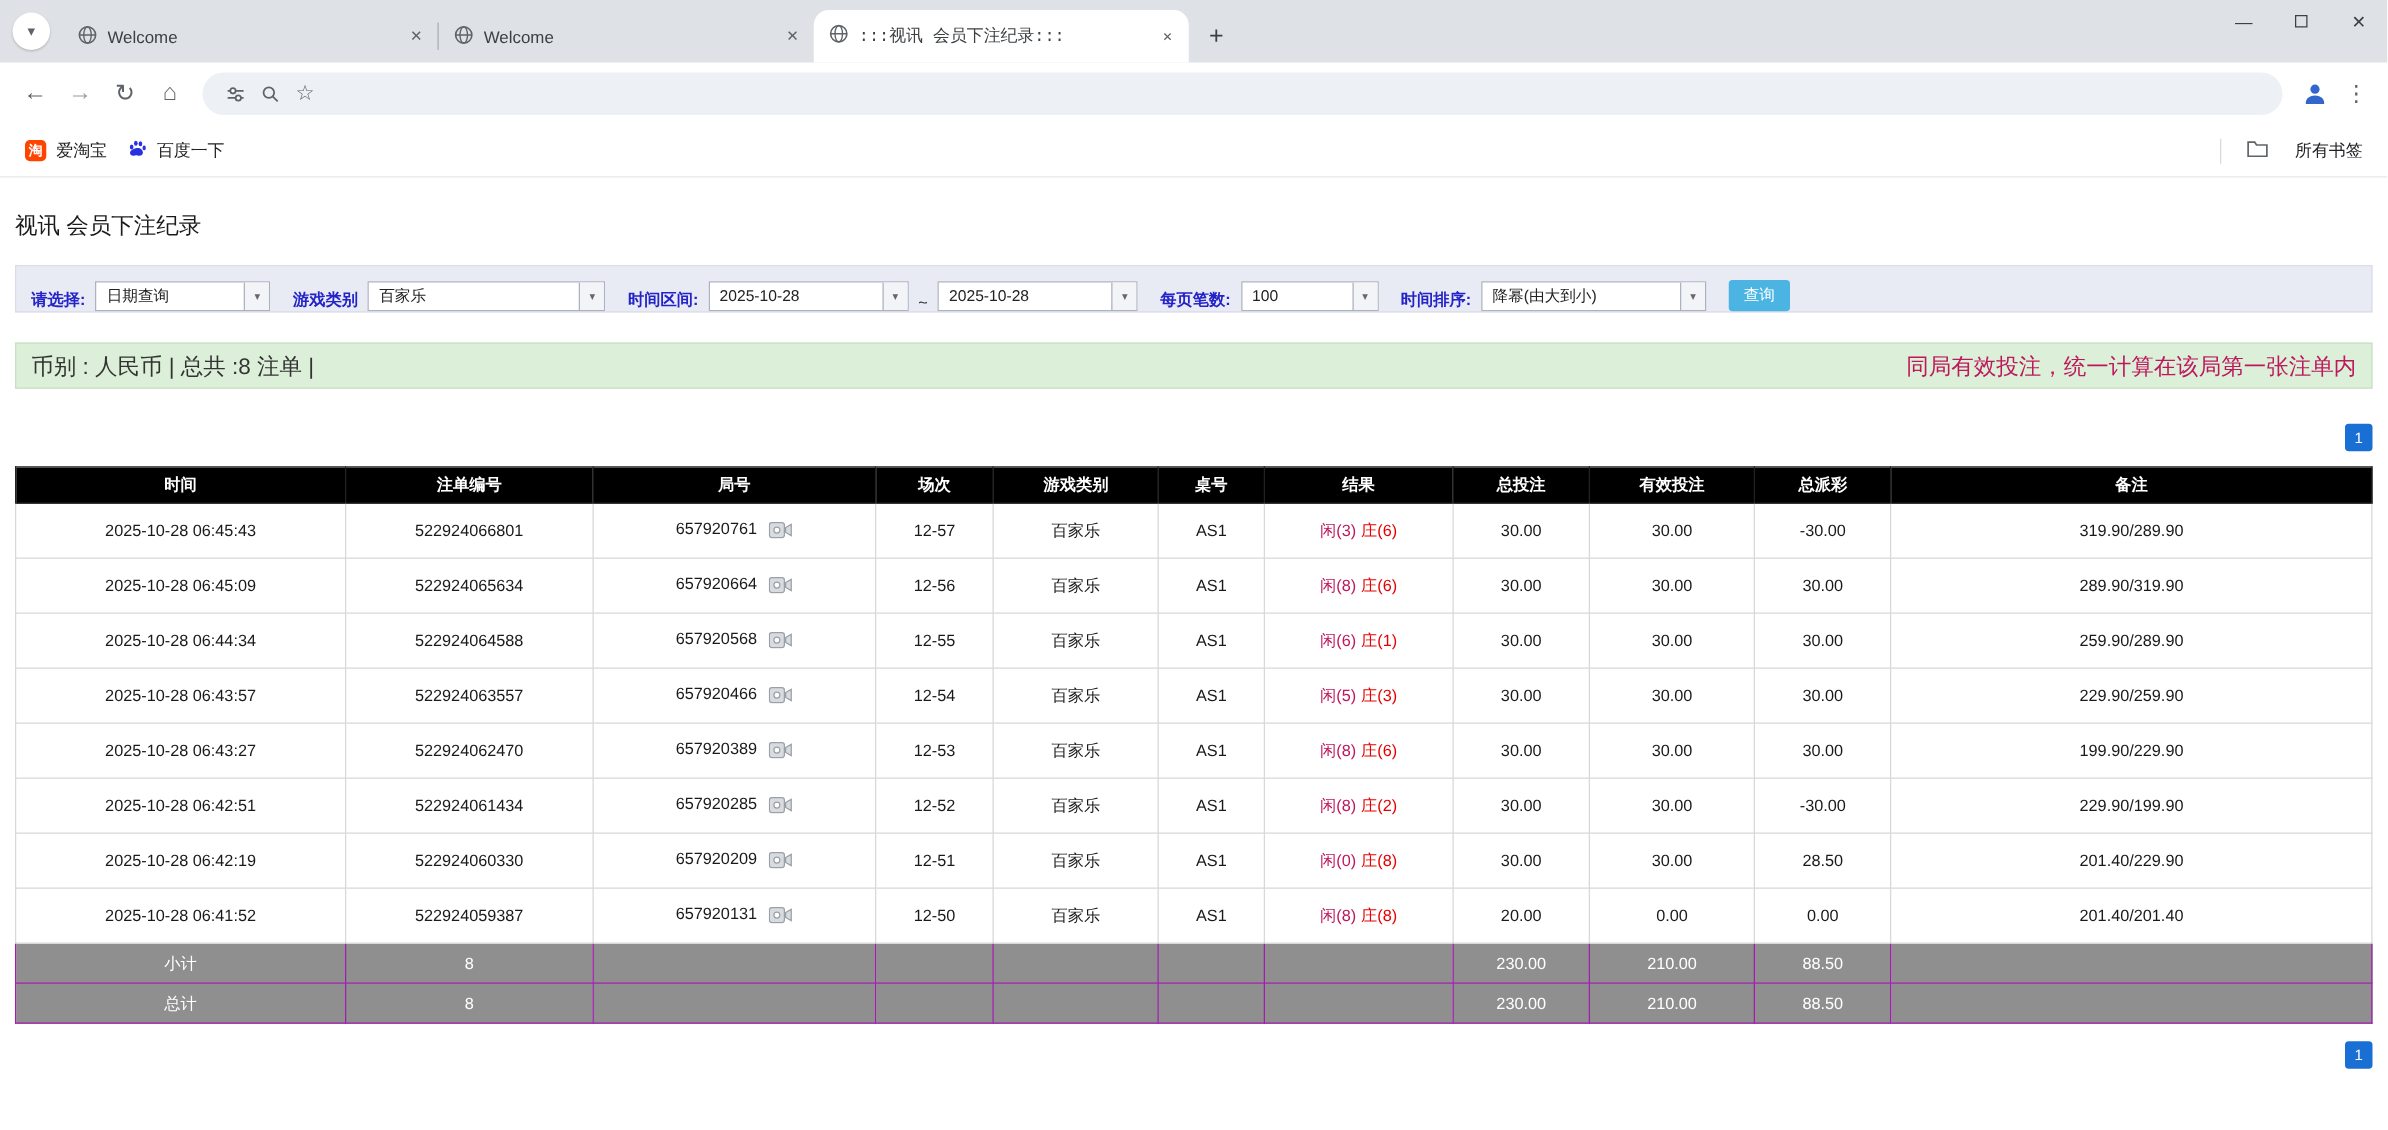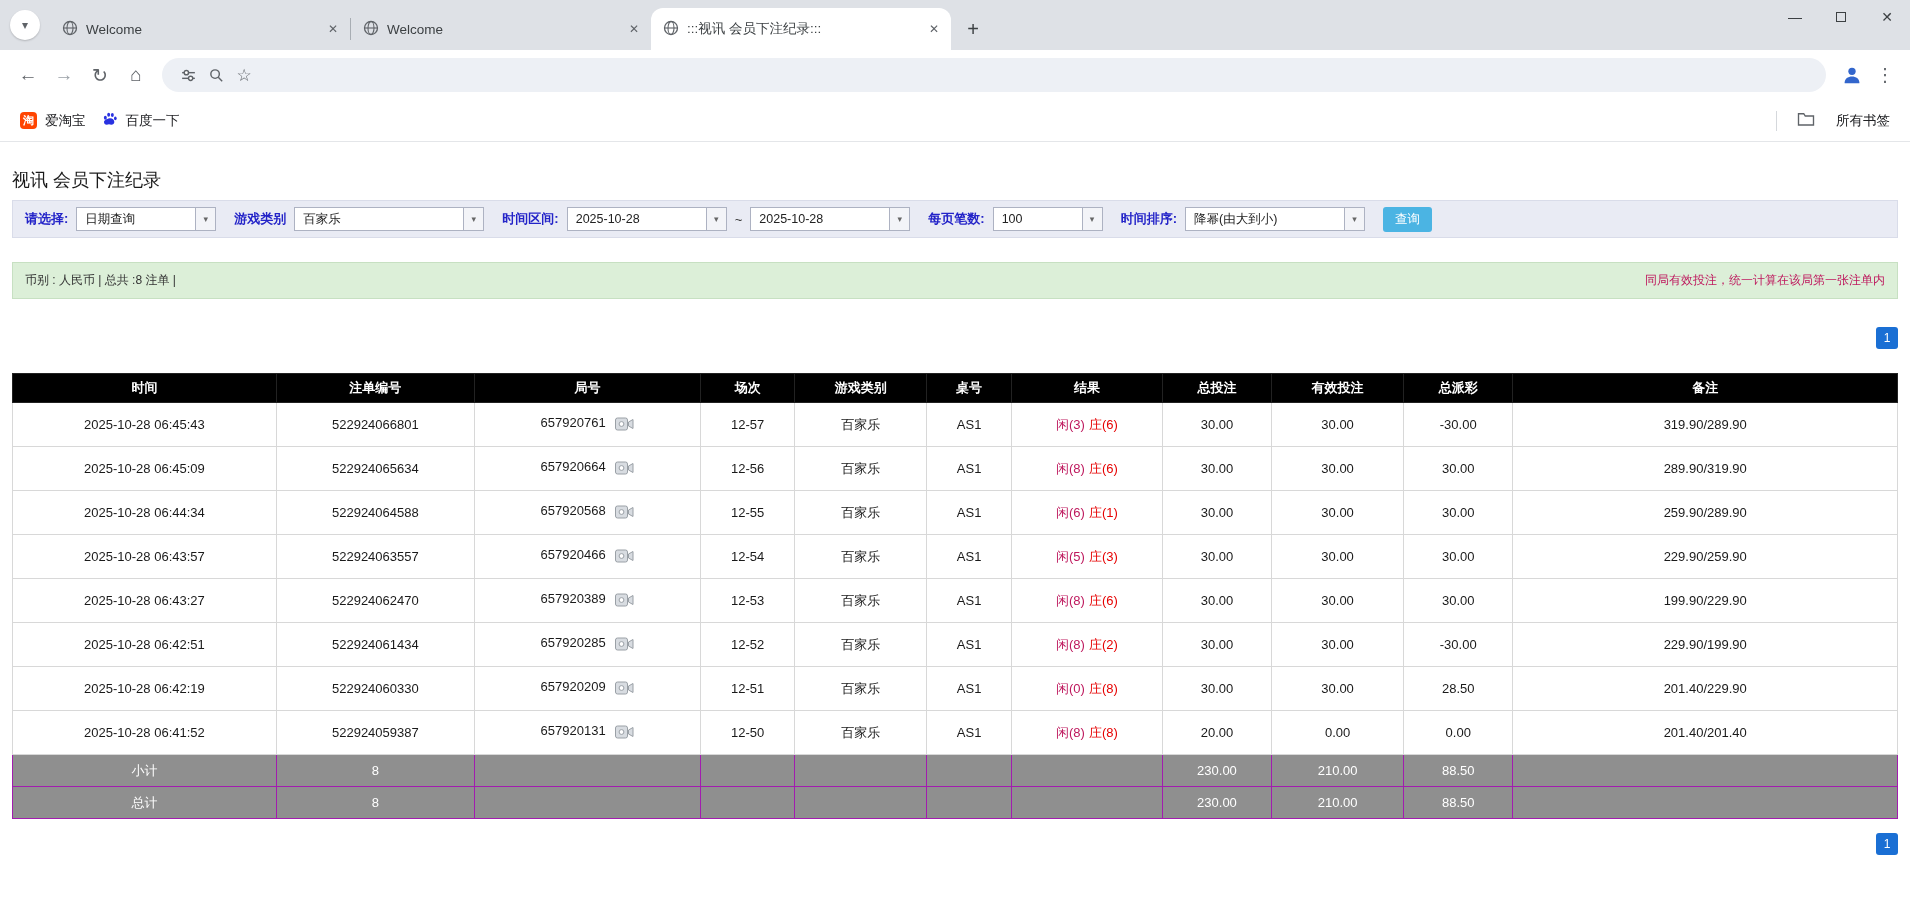--- a/index.html
+++ b/index.html
@@ -5,21 +5,21 @@
   * { box-sizing: border-box; }
   body {
     margin: 0; width: 1910px; height: 904px; overflow: hidden;
     background: #fff; font-family: "Liberation Sans", "DejaVu Sans", sans-serif;
   }
 
   
   .tabbar { height: 50px; background: #dee1e6; display: flex; align-items: flex-end; padding-left: 10px; position: relative; }
   .tab-search-btn { width: 30px; height: 30px; border-radius: 50%; background: #fff; display: flex; align-items: center; justify-content: center; align-self: center; margin-right: 10px; color: #5f6368; font-size: 12px; box-shadow: 0 1px 2px rgba(0,0,0,.2); cursor: pointer; }
   .tab { width: 300px; height: 42px; display: flex; align-items: center; padding: 0 8px 0 12px; border-radius: 12px 12px 0 0; font-size: 13.5px; color: #3c4043; cursor: pointer; }
-  .tab.active { background: #fff; }
+  .tab.active { background: #fff; font-family: Liberation Mono, monospace; }
   .tab-title { flex: 1; margin: 0 8px; white-space: nowrap; overflow: hidden; text-overflow: ellipsis; }
   .tab-close { width: 18px; height: 18px; border-radius: 50%; display: flex; align-items: center; justify-content: center; font-size: 12px; color: #5f6368; flex: none; }
   .tab-divider { width: 1px; height: 22px; background: #a8adb3; align-self: flex-end; margin-bottom: 10px; }
   .new-tab-btn { width: 28px; height: 28px; display: flex; align-items: center; justify-content: center; font-size: 20px; color: #3c4043; align-self: flex-end; margin: 0 0 7px 8px; border-radius: 50%; }
   .window-controls { position: absolute; top: 0; right: 0; display: flex; height: 34px; }
   .wc { width: 46px; height: 34px; display: flex; align-items: center; justify-content: center; color: #3c4043; font-size: 14px; }
   .max-square { width: 10px; height: 10px; border: 1.5px solid #3c4043; display: block; }
 
   .toolbar { height: 50px; background: #fff; display: flex; align-items: center; padding: 0 10px; }
   .nav-btn { width: 36px; height: 36px; border-radius: 50%; display: flex; align-items: center; justify-content: center; font-size: 19px; color: #5f6368; flex: none; cursor: pointer; }
@@ -34,38 +34,38 @@
   .bookmark { display: flex; align-items: center; gap: 8px; padding: 5px 8px; border-radius: 8px; cursor: pointer; }
   .taobao-icon { width: 17px; height: 17px; border-radius: 4px; background: #ff4400; color: #fff; font-size: 11px; display: flex; align-items: center; justify-content: center; font-weight: bold; }
   .bm-spacer { flex: 1; }
   .bm-divider { width: 1px; height: 20px; background: #d5d8dc; margin: 0 12px; }
   .all-bookmarks { display: flex; align-items: center; gap: 21px; padding: 5px 8px; cursor: pointer; text-align: center; }
 
   
   .page { padding: 0 12px; }
   .page-title { font-size: 18px; font-weight: 500; color: #1a1a1a; margin: 26px 0 0 0; }
 
-  .filterbar { margin-top: 8px; height: 38px; background: #e9ebf4; border: 1px solid #d9dce9; display: flex; align-items: center; padding: 0 12px; gap: 8px; font-size: 13px; }
+  .filterbar { margin-top: 20px; height: 38px; background: #e9ebf4; border: 1px solid #d9dce9; display: flex; align-items: flex-end; padding: 0 12px; gap: 8px; font-size: 13px; }
   .flabel { color: #2323c8; font-weight: bold; white-space: nowrap; }
   .flabel.ml { margin-left: 10px; }
   .combo { height: 24px; background: #fff; border: 1px solid #adb2c2; display: inline-flex; align-items: stretch; flex: none; cursor: pointer; }
   .combo-text { flex: 1; display: flex; align-items: center; padding: 0 8px; font-size: 12.5px; color: #222; white-space: nowrap; overflow: hidden; }
   .combo-arrow { width: 20px; border-left: 1px solid #adb2c2; background: #f3f4f8; display: flex; align-items: center; justify-content: center; font-size: 9px; color: #666; }
   .tilde { color: #333; }
   .search-btn { height: 25px; padding: 0 12px; background: #4bb4e3; color: #fff; border: none; border-radius: 3px; font-size: 12.5px; margin-left: 10px; cursor: pointer; }
 
-  .greenbar { margin-top: 24px; height: 37px; background: #dcefd8; border: 1px solid #c7e0c2; display: flex; align-items: center; justify-content: space-between; padding: 0 12px; font-size: 12px; }
+  .greenbar { margin-top: 24px; height: 37px; background: #dcefd8; border: 1px solid #c7e0c2; display: flex; align-items: center; justify-content: space-between; padding: 0 12px; font-size: 18px; }
   .greenbar-left { color: #333; }
   .greenbar-right { color: #be185d; }
 
   .pager { margin-top: 28px; text-align: right; }
   .pager.bottom { margin-top: 14px; }
   .page-btn { display: inline-block; min-width: 22px; height: 22px; line-height: 22px; background: #1a6fd4; color: #fff; font-size: 12px; text-align: center; border-radius: 3px; cursor: pointer; }
 
-  table.bet-table { width: 100%; border-collapse: collapse; margin-top: 24px; font-size: 13px; text-align: center; table-layout: fixed; }
+  table.bet-table { width: 100%; border-collapse: collapse; margin-top: 12px; font-size: 13px; text-align: center; table-layout: fixed; }
   .bet-table thead th { background: #000; color: #fff; height: 29px; font-weight: bold; font-size: 13px; border: 1px solid #222; }
   .bet-table tbody td { height: 44px; border: 1px solid #d8d8d8; color: #1a1a1a; background: #fff; }
   .player { color: #be185d; }
   .banker { color: #e60000; margin-left: 4px; }
   td.amount-link { color: #0066cc; cursor: pointer; }
   td.neg { color: #e60000; }
   .video-icon { display: inline-block; vertical-align: -4px; margin-left: 6px; cursor: pointer; }
   .bet-table tfoot td { height: 32px; background: #8f8f8f; color: #fff; border: 1px solid #a21caf; font-size: 13px; }
 </style>
 </head>

